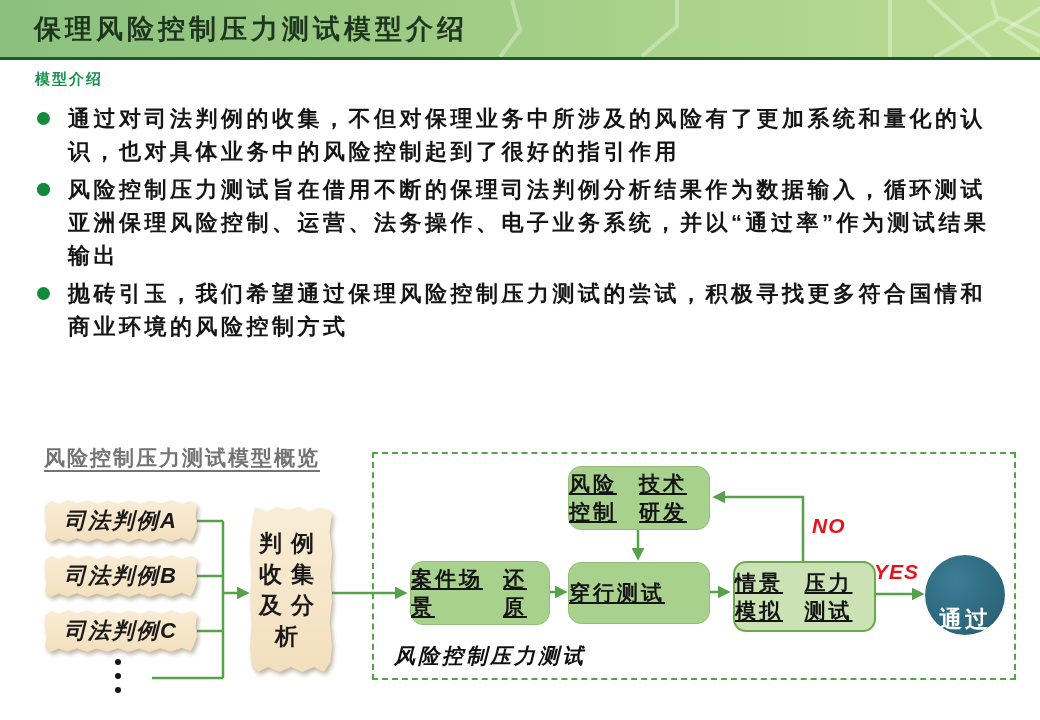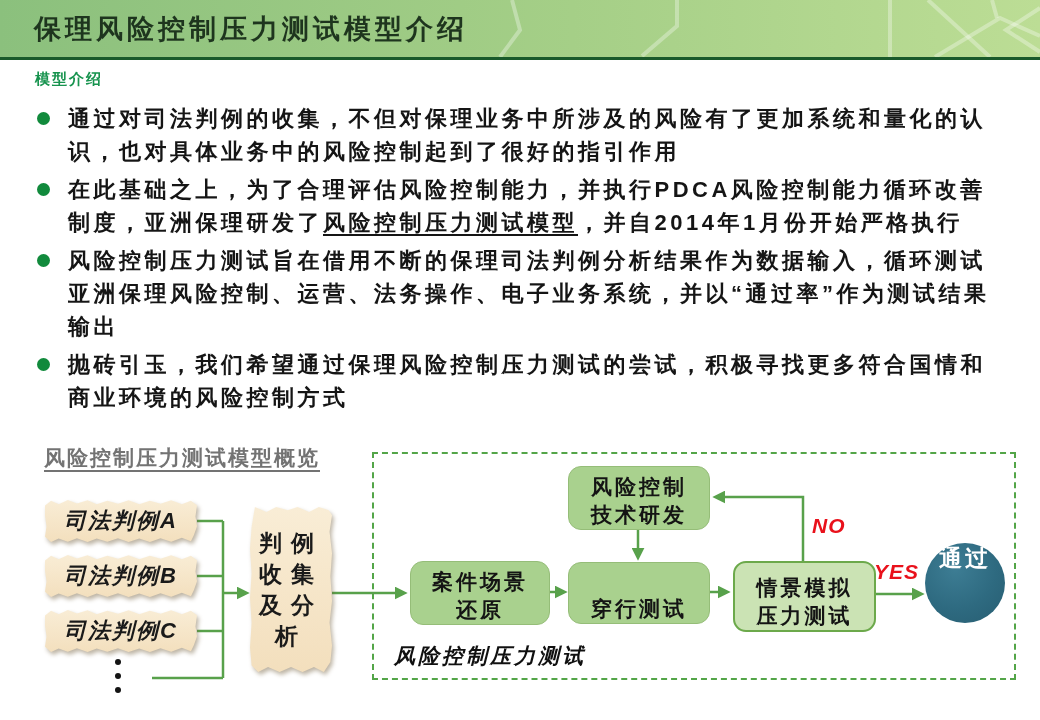--- a/index.html
+++ b/index.html
@@ -64,37 +64,37 @@
   .inp-a{left:45px;top:499px;width:152px;height:44px;}
   .inp-b{left:45px;top:554px;width:152px;height:44px;}
   .inp-c{left:45px;top:609px;width:152px;height:44px;}
   .collector{left:250px;top:507px;width:82px;height:165px;}
   .collector .row{font-size:23px;font-weight:bold;color:#1a1a1a;letter-spacing:9px;line-height:31px;text-align:center;}
   .vdots{position:absolute;left:115px;top:659px;display:flex;flex-direction:column;gap:8px;z-index:2;}
   .vdots span{width:6px;height:6px;border-radius:50%;background:#141414;}
   
   .node{
     position:absolute;z-index:2;border-radius:13px;background:#a9d18e;border:1px solid #95bd78;
-    display:flex;flex-direction:column;align-items:center;justify-content:flex-end;
-    font-size:21px;font-weight:bold;color:#141414;letter-spacing:3px;line-height:28px;
+    display:flex;flex-direction:row;align-items:center;justify-content:flex-start;
+    font-size:21px;font-weight:bold;color:#141414;letter-spacing:3px;line-height:28px;text-decoration:underline;
   }
   .case-restore{left:410px;top:561px;width:138px;height:62px;}
   .walkthrough{left:568px;top:562px;width:140px;height:60px;}
   .rd{left:568px;top:466px;width:140px;height:62px;}
   .scenario{left:733px;top:561px;width:139px;height:67px;background:#cbe3b4;border:2.5px solid #6ca94b;}
   .edge-label{
     position:absolute;z-index:3;font-size:21px;font-weight:bold;font-style:italic;color:#e9111b;
     letter-spacing:1px;
   }
   .no-label{left:812px;top:514px;}
   .yes-label{left:874px;top:560px;}
   .pass-circle{
-    position:absolute;left:925px;top:543px;width:80px;height:80px;border-radius:50%;z-index:2;
+    position:absolute;left:925px;top:555px;width:80px;height:80px;border-radius:50%;z-index:2;
     background:radial-gradient(circle at 38% 32%, #3d7d94 0%, #2e6a80 55%, #275d71 100%);
-    display:flex;align-items:flex-start;justify-content:center;
+    display:flex;align-items:flex-end;justify-content:center;
     color:#ffffff;font-size:23px;font-weight:bold;letter-spacing:3px;
   }
 </style>
 </head>
 <body>
 
 <div class="slide">
 
   <div class="header">
     <svg width="1040" height="57">
@@ -113,21 +113,20 @@
 
   <div class="content">
     <h2 class="section-heading">模型介绍</h2>
     <ul class="bullets">
       <li>
         <span class="bdot"></span>
         <span>通过对司法判例的收集，不但对保理业务中所涉及的风险有了更加系统和量化的认识，也对具体业务中的风险控制起到了很好的指引作用</span>
       </li>
       <li>
         <span class="bdot"></span>
-        <span><span>在此基础之上，为了合理评估风险控制能力，并执行PDCA风险控制能力循环改善制度，亚洲保理研发了</span><span class="ul-strong">风险控制压力测试模型</span><span>，并自2014年1月份开始严格执行</span></span>
       </li>
       <li>
         <span class="bdot"></span>
         <span>风险控制压力测试旨在借用不断的保理司法判例分析结果作为数据输入，循环测试亚洲保理风险控制、运营、法务操作、电子业务系统，并以“通过率”作为测试结果输出</span>
       </li>
       <li>
         <span class="bdot"></span>
         <span>抛砖引玉，我们希望通过保理风险控制压力测试的尝试，积极寻找更多符合国情和商业环境的风险控制方式</span>
       </li>
     </ul>

